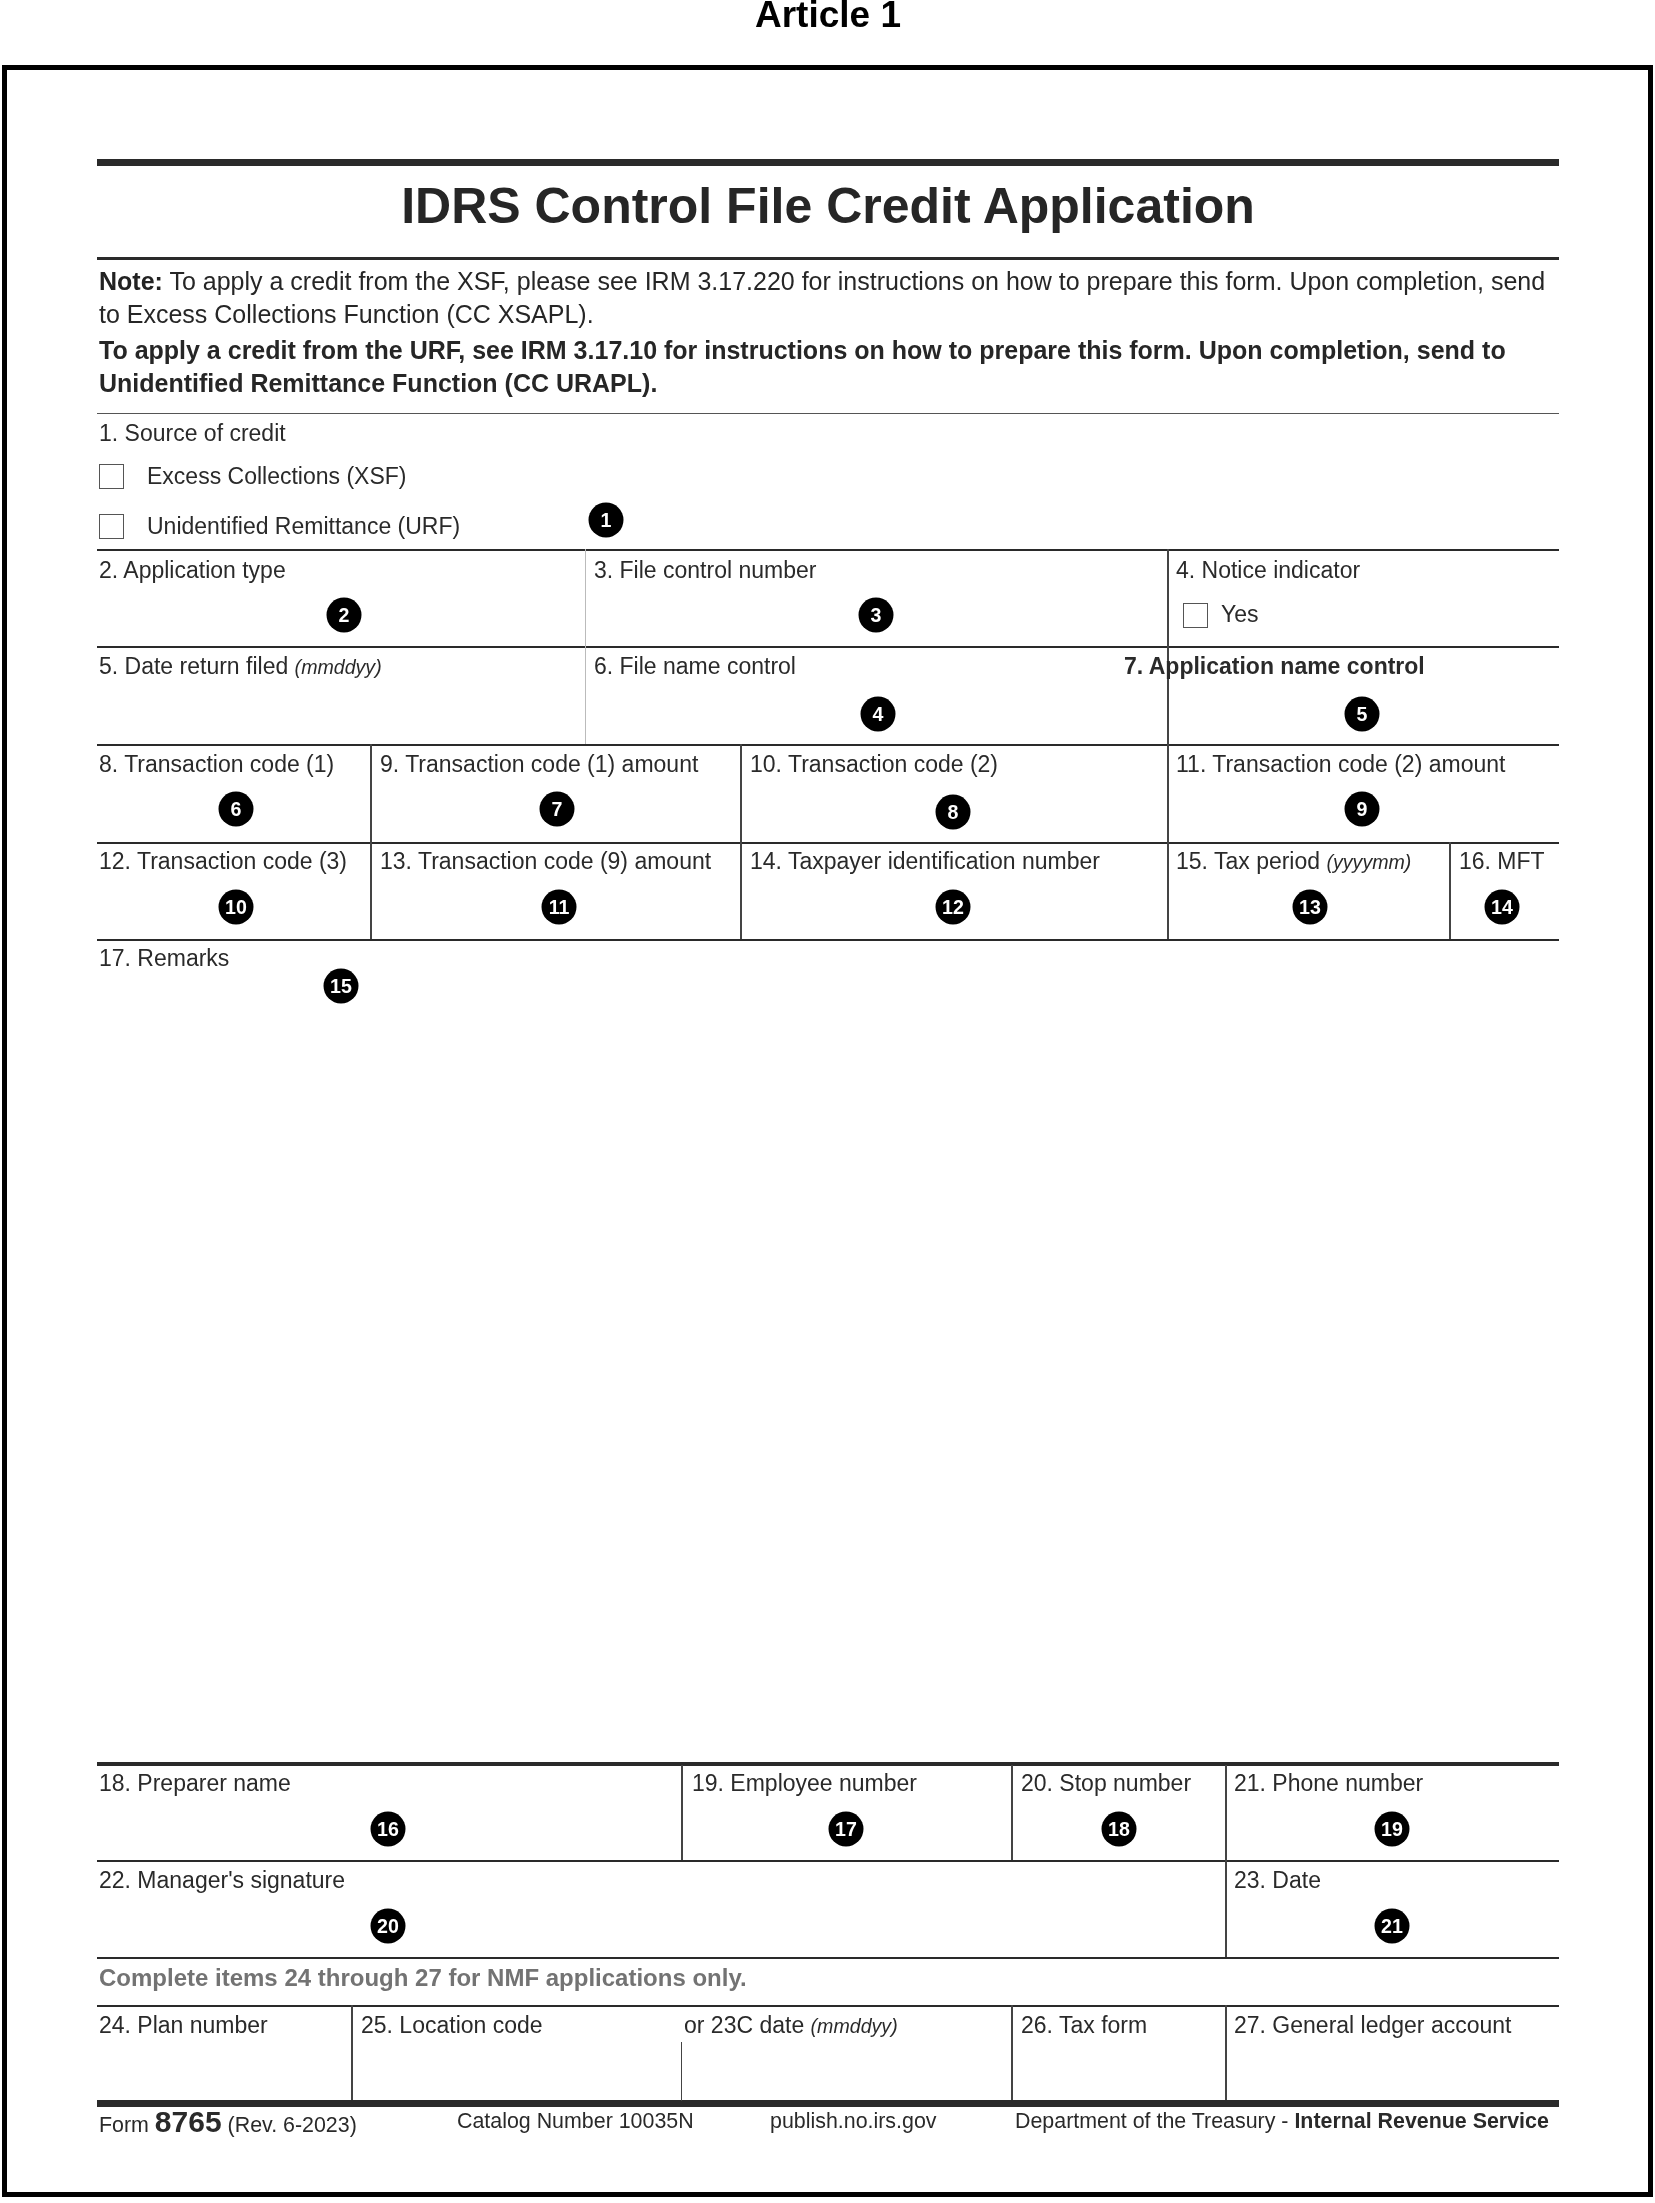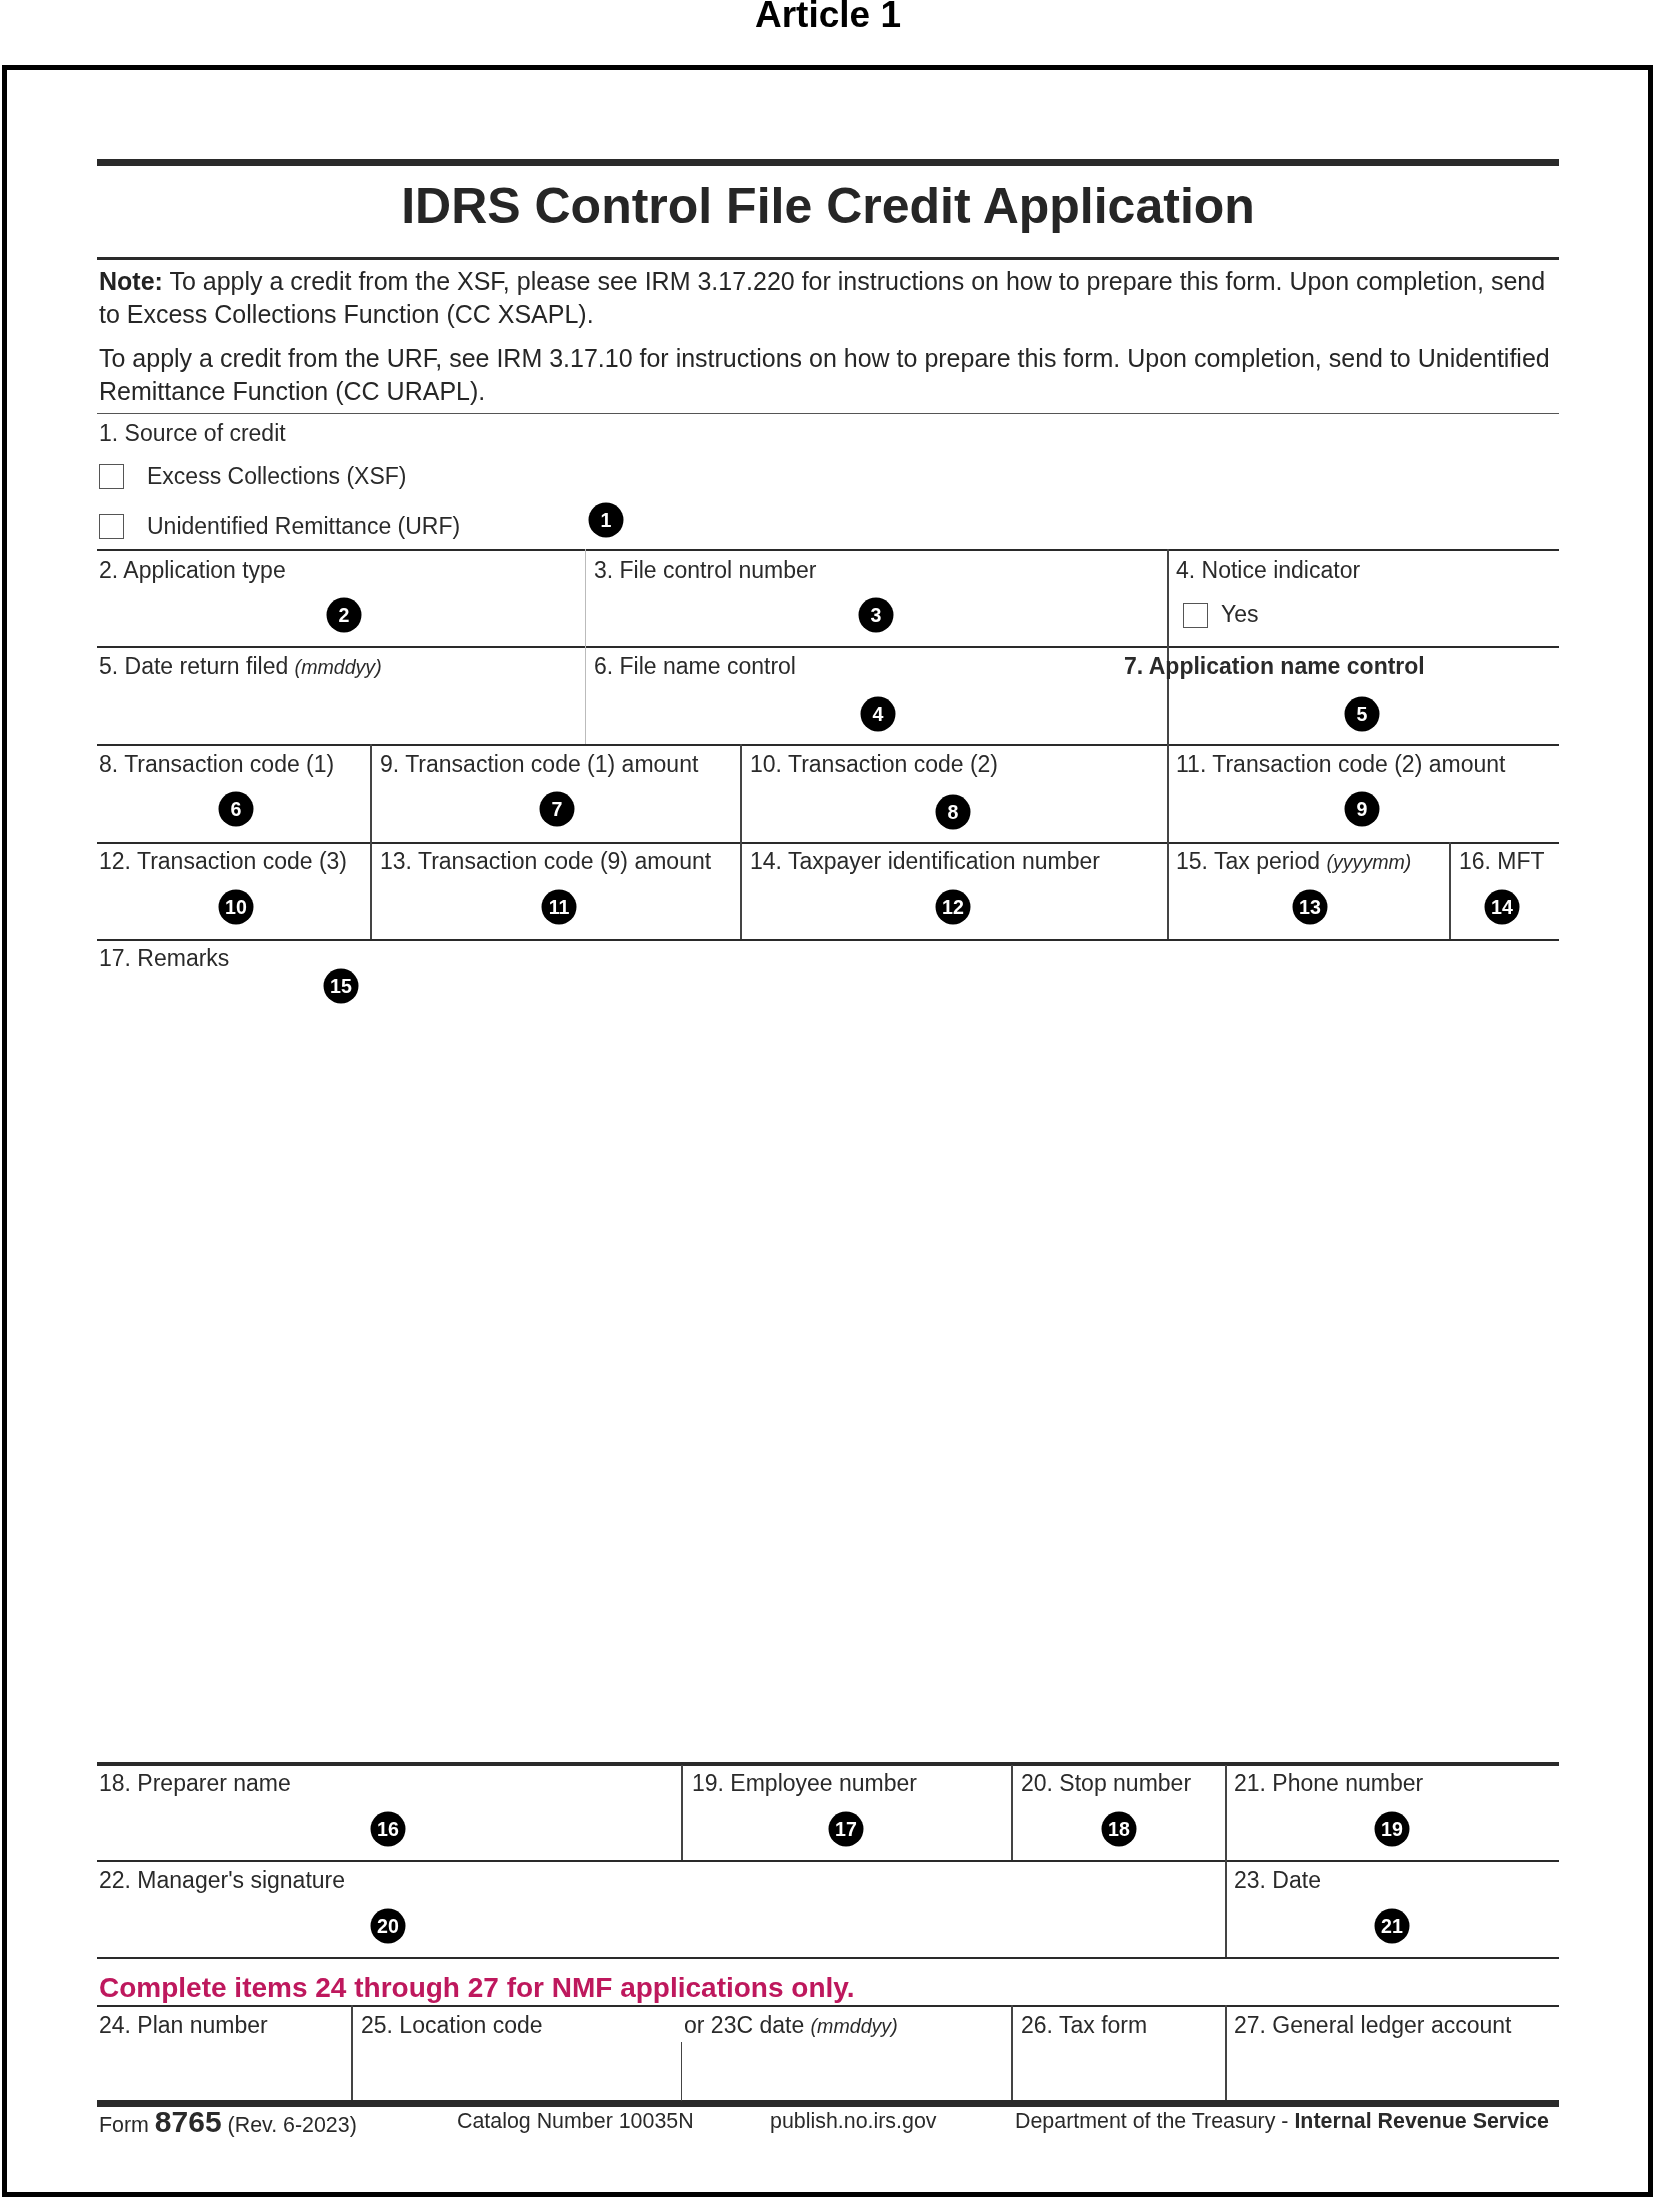--- a/index.html
+++ b/index.html
@@ -27,21 +27,21 @@
 <body>
 
 <div class="abs article">Article 1</div>
 <div class="abs frame"></div>
 
 <div class="hline thick" style="left:97px;top:159px;width:1462px;"></div>
 <div class="abs title">IDRS Control File Credit Application</div>
 <div class="hline" style="left:97px;top:257px;width:1462px;height:2.8px;"></div>
 
 <div class="abs note" style="top:265px;"><b>Note:</b> <span>To apply a credit from the XSF, please see IRM 3.17.220 for instructions on how to prepare this form.  Upon completion, send to Excess Collections Function (CC  XSAPL).</span></div>
-<div class="abs note" style="top:342px;">To apply a credit from the URF, see IRM 3.17.10 for instructions on how to prepare this form. Upon completion, send to Unidentified Remittance Function (CC URAPL).</div>
+<div class="abs note" style="top:334px;font-weight:bold;">To apply a credit from the URF, see IRM 3.17.10 for instructions on how to prepare this form. Upon completion, send to Unidentified Remittance Function (CC URAPL).</div>
 <div class="hline" style="left:97px;top:413px;width:1462px;height:0.9px;background:#555;"></div>
 
 <div class="lbl" style="left:99px;top:420px;">1. Source of credit</div>
 <div class="cb" style="left:99px;top:464px;"></div>
 <div class="lbl" style="left:147px;top:463px;">Excess Collections (XSF)</div>
 <div class="cb" style="left:99px;top:514px;"></div>
 <div class="lbl" style="left:147px;top:513px;">Unidentified Remittance (URF)</div>
 <div class="badge" style="left:606px;top:520px;">1</div>
 
 <div class="hline" style="left:97px;top:549px;width:1462px;"></div>
@@ -116,21 +116,21 @@
 <div class="badge" style="left:388px;top:1829px;">16</div>
 <div class="badge" style="left:846px;top:1829px;">17</div>
 <div class="badge" style="left:1119px;top:1829px;">18</div>
 <div class="badge" style="left:1392px;top:1829px;">19</div>
 
 <div class="lbl" style="left:99px;top:1867px;">22. Manager's signature</div>
 <div class="lbl" style="left:1234px;top:1867px;">23. Date</div>
 <div class="badge" style="left:388px;top:1926px;">20</div>
 <div class="badge" style="left:1392px;top:1926px;">21</div>
 
-<div class="lbl bold" style="left:99px;top:1964px;font-size:28px;color:#be185d;margin-top:8px;">Complete items 24 through 27 for NMF applications only.</div>
+<div class="lbl bold" style="left:99px;top:1964px;font-size:24px;color:#737373;">Complete items 24 through 27 for NMF applications only.</div>
 
 <div class="lbl" style="left:99px;top:2012px;">24. Plan number</div>
 <div class="lbl" style="left:361px;top:2012px;">25. Location code</div>
 <div class="lbl" style="left:684px;top:2012px;"><span>or 23C date</span> <i>(mmddyy)</i></div>
 <div class="lbl" style="left:1021px;top:2012px;">26. Tax form</div>
 <div class="lbl" style="left:1234px;top:2012px;">27. General ledger account</div>
 
 <div class="foot" style="left:99px;top:2105px;"><span>Form</span> <span class="num">8765</span> <span>(Rev. 6-2023)</span></div>
 <div class="foot" style="left:457px;">Catalog Number 10035N</div>
 <div class="foot" style="left:770px;">publish.no.irs.gov</div>

